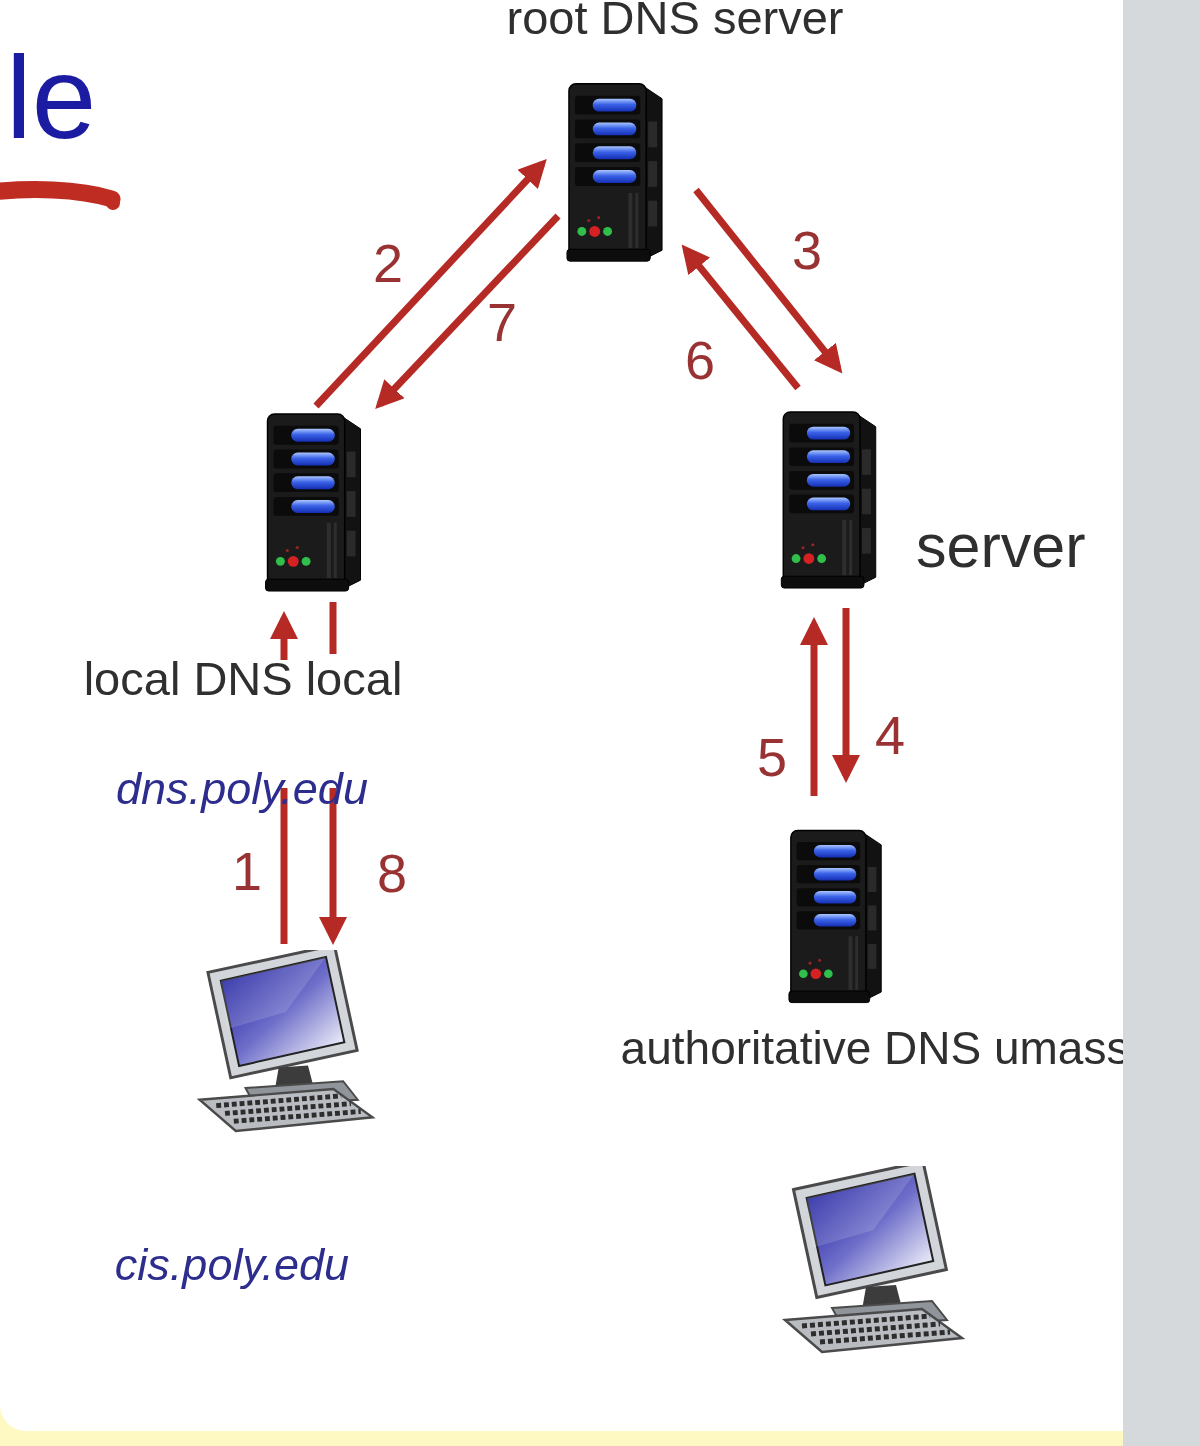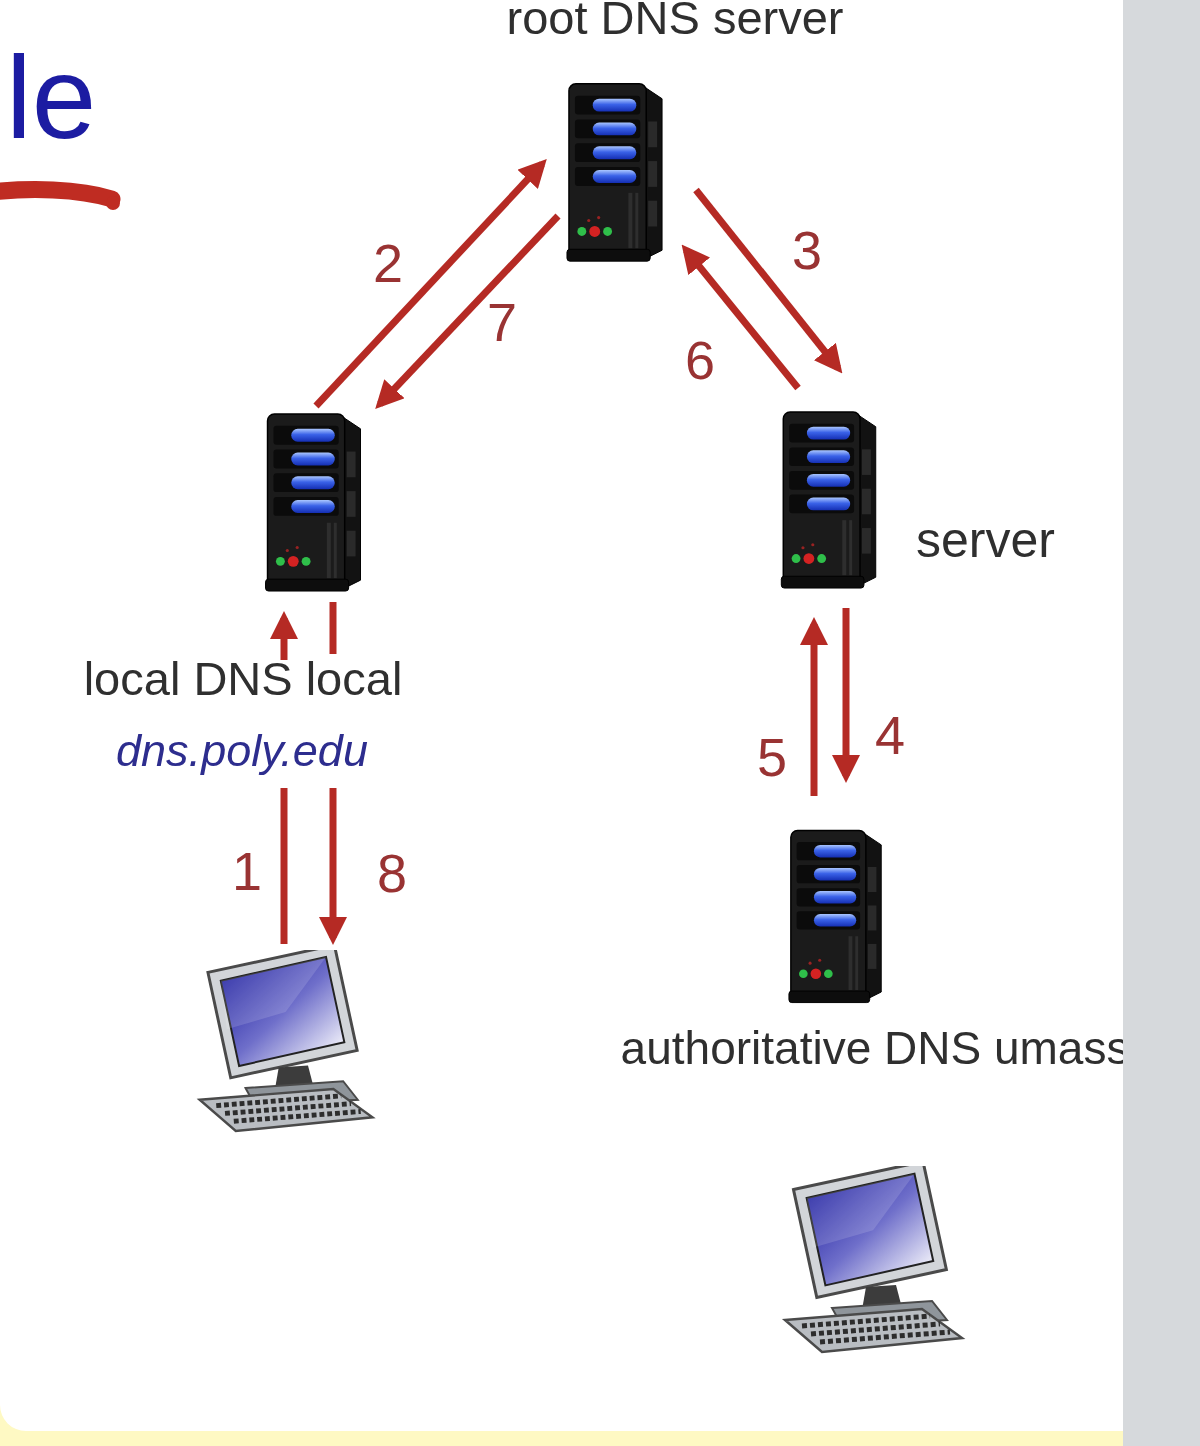--- a/index.html
+++ b/index.html
@@ -2,21 +2,21 @@
 <html><head>
 <meta charset="utf-8">
 <style>
   html,body{margin:0;padding:0;}
   body{background:#d6d9dc;font-family:"Liberation Sans",sans-serif;}
   .page{position:relative;width:1123px;height:1446px;background:#fef9c3;overflow:hidden;}
   .card{position:absolute;left:0;top:0;width:1200px;height:1431px;background:#ffffff;
         border-bottom-left-radius:26px;border-bottom-right-radius:10px;overflow:hidden;}
   .lbl{position:absolute;color:#2f2f2f;white-space:nowrap;line-height:1.05;}
   .cx{transform:translateX(-50%);}
-  .host{color:#2d2d8e;font-style:italic;}
+  .host{color:#2d2d8e;font-style:italic;margin-top:38px;}
   .num{position:absolute;color:#993333;font-size:54px;transform:translate(-50%,-50%);line-height:1;}
   .title-frag{position:absolute;left:6px;top:40px;font-size:116px;color:#1c1ca2;line-height:1;}
   svg.overlay{position:absolute;left:0;top:0;width:1200px;height:1431px;}
   .icon{position:absolute;}
 </style>
 </head>
 <body>
 
 <div class="page">
   <div class="card">
@@ -116,25 +116,26 @@
 
     <svg class="icon" style="left:185px;top:950px;width:205px;height:198px">
         <use href="#pc-sym"></use>
       </svg>
     <svg class="icon" style="left:770px;top:1166px;width:210px;height:204px">
         <use href="#pc-sym"></use>
       </svg>
 
     <div class="lbl cx" style="left:675px;top:-7px;font-size:47px">root DNS server</div>
 
-    <div class="lbl" style="left:916px;top:514px;font-size:50px">server</div>
+    <div class="lbl" style="left:916px;top:514px;font-size:61px">server</div>
 
     <div class="lbl cx" style="left:243px;top:654px;font-size:47px">local DNS local</div>
     <div class="lbl host cx" style="left:242px;top:727px;font-size:45px">dns.poly.edu</div>
 
+    <div class="lbl host cx" style="left:232px;top:1203px;font-size:45px">cis.poly.edu</div>
 
     <div class="lbl cx" style="left:875px;top:1024px;font-size:46px">authoritative DNS umass</div>
 
 
     <div class="num" style="left:247px;top:871px">1</div>
     <div class="num" style="left:388px;top:263px">2</div>
     <div class="num" style="left:807px;top:250px">3</div>
     <div class="num" style="left:890px;top:735px">4</div>
     <div class="num" style="left:772px;top:757px">5</div>
     <div class="num" style="left:700px;top:360px">6</div>

